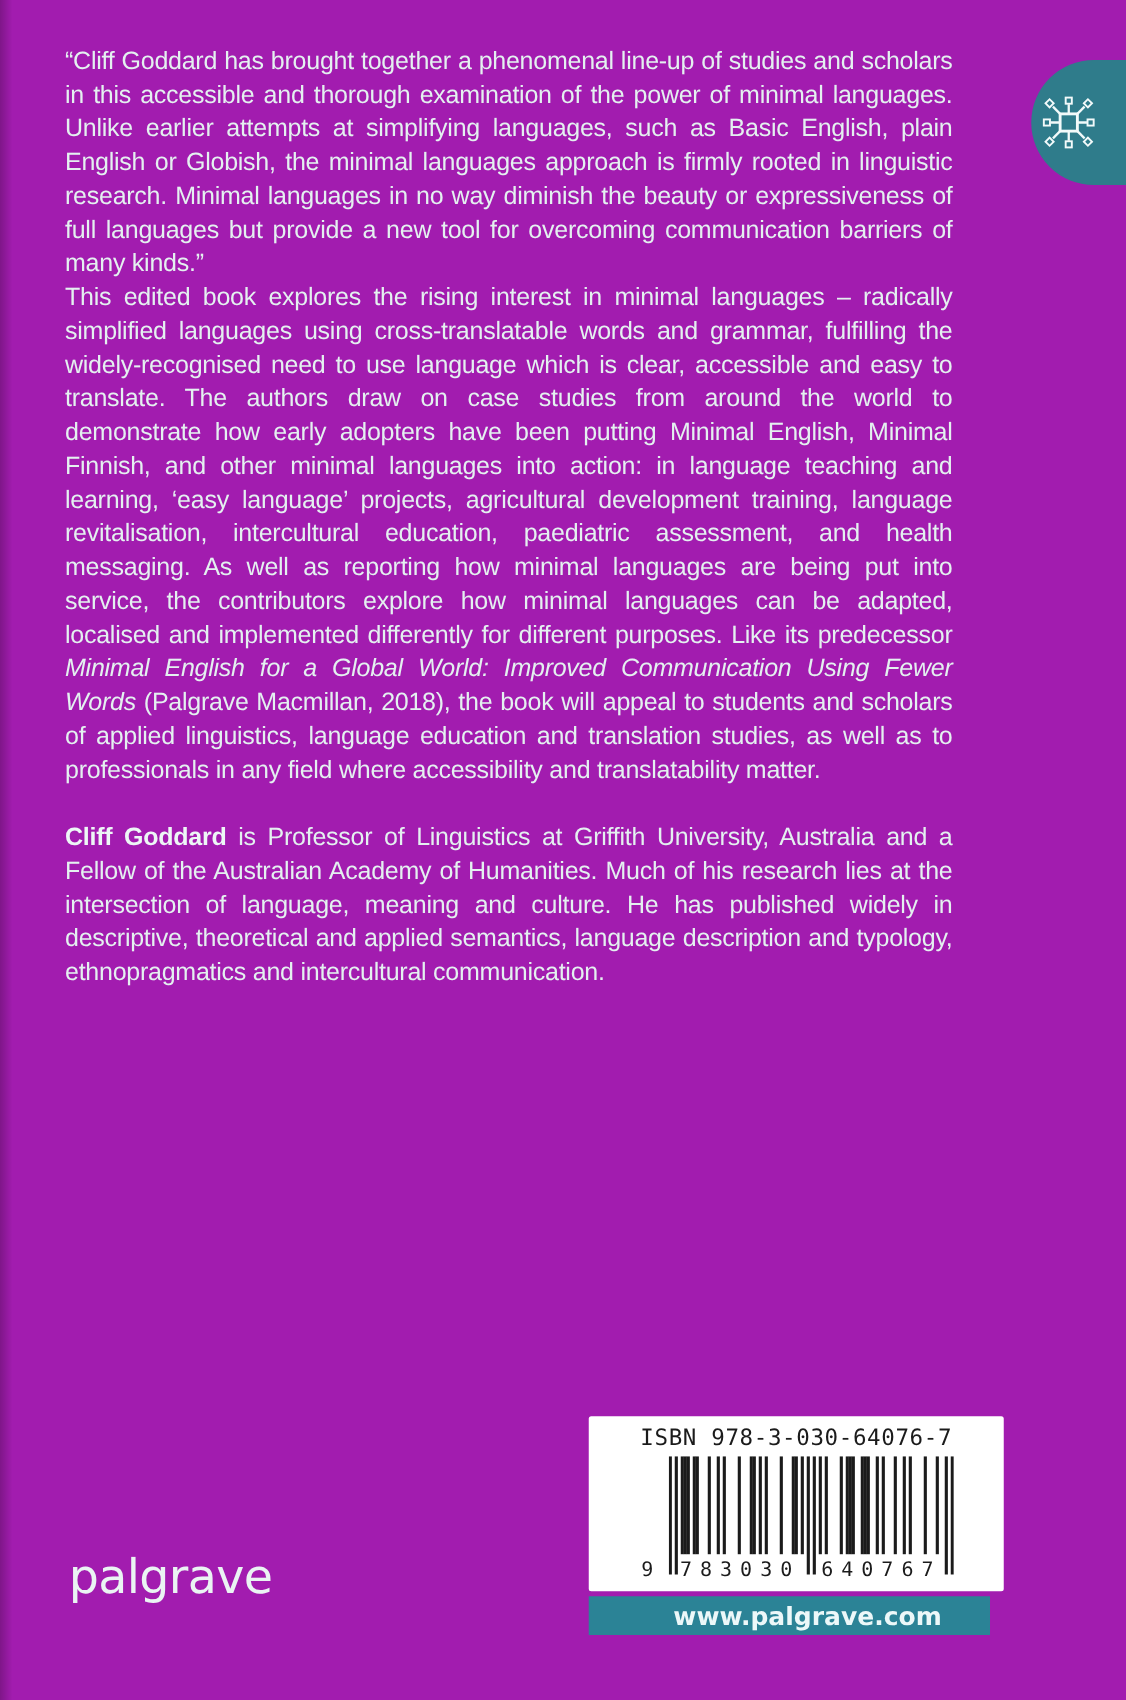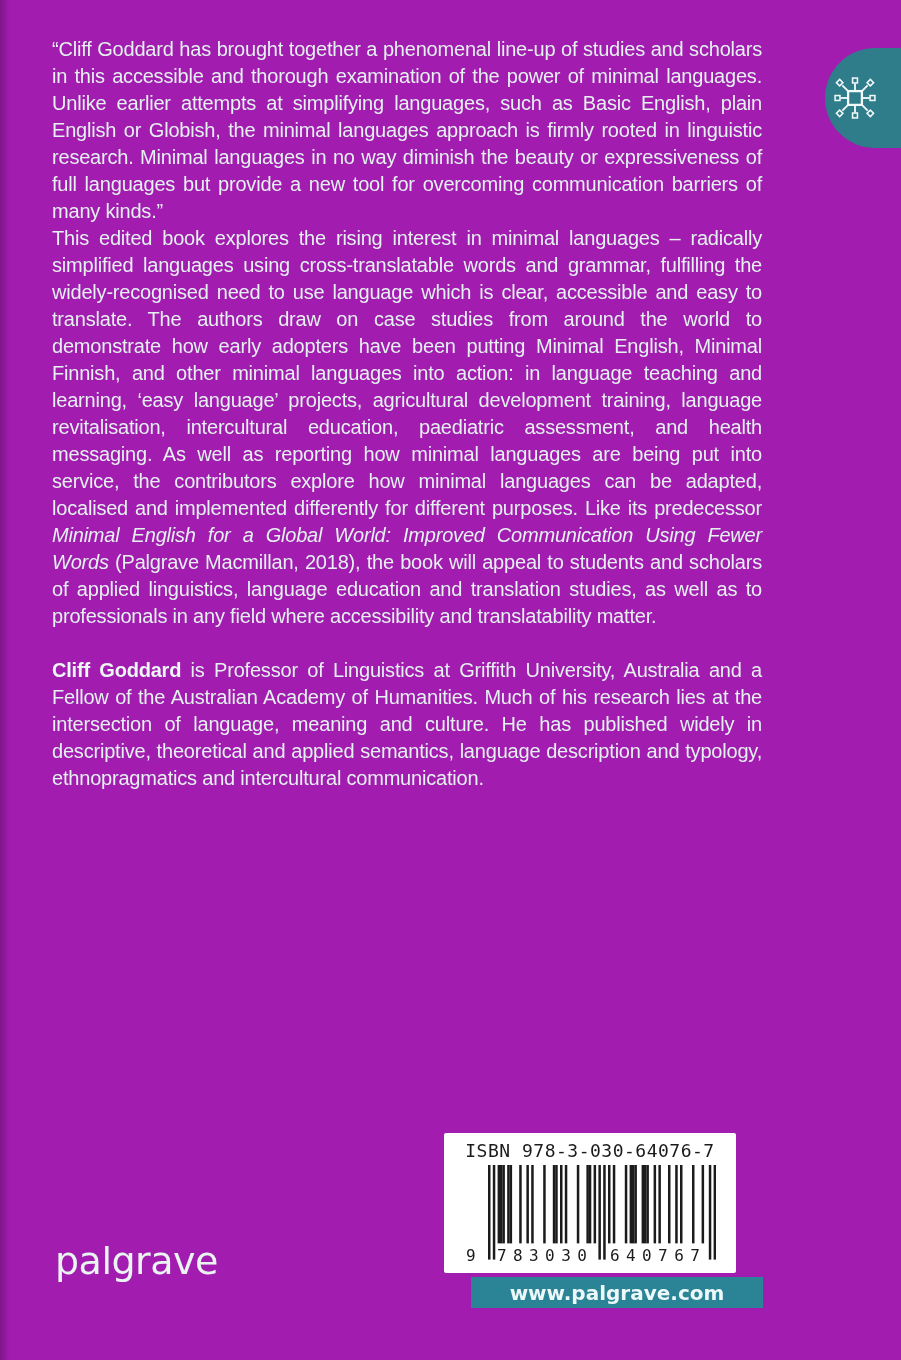--- a/index.html
+++ b/index.html
@@ -39,21 +39,21 @@
   
   .logo{
     position:absolute;left:55px;top:1241px;
     color:#EAF4F3;
     font-family:"DejaVu Sans","Liberation Sans",sans-serif;
   }
   .logo-line1{font-size:38px;line-height:40px;letter-spacing:-0.5px;}
   .logo-line2{font-size:29px;line-height:31px;letter-spacing:-0.5px;}
   
   .barcode-box{
-    position:absolute;left:444px;top:1133px;width:292px;height:140px;
+    position:absolute;left:471px;top:1133px;width:332px;height:140px;
     background:#FFFFFF;border-radius:2px;
   }
   .isbn-label{
     margin-top:6px;
     text-align:center;
     font-family:"DejaVu Sans Mono","Liberation Mono",monospace;
     font-size:18px;line-height:24px;
     color:#1b1b1b;
     letter-spacing:0.5px;
     white-space:nowrap;
@@ -68,21 +68,21 @@
   }
   .bd9{left:2px;}
   .bdl{left:33px;letter-spacing:6.4px;}
   .bdr{left:146px;letter-spacing:6.4px;margin-top:28px;}
   
   .site-bar{
     position:absolute;left:471px;top:1277px;width:292px;height:31px;
     display:flex;align-items:center;justify-content:center;
     color:#ECF8F9;
     font-family:"DejaVu Sans","Liberation Sans",sans-serif;
-    font-weight:bold;font-size:20px;
+    font-weight:bold;font-size:20px;padding-left:29px;
   }
 </style>
 </head>
 <body>
 
 <div class="page" style="background: #a21caf;">
   <div class="edge-shade"></div>
 
   <div class="badge" style="background: rgb(47, 124, 139);">
     <svg width="46" height="46" viewBox="0 0 60 60">

